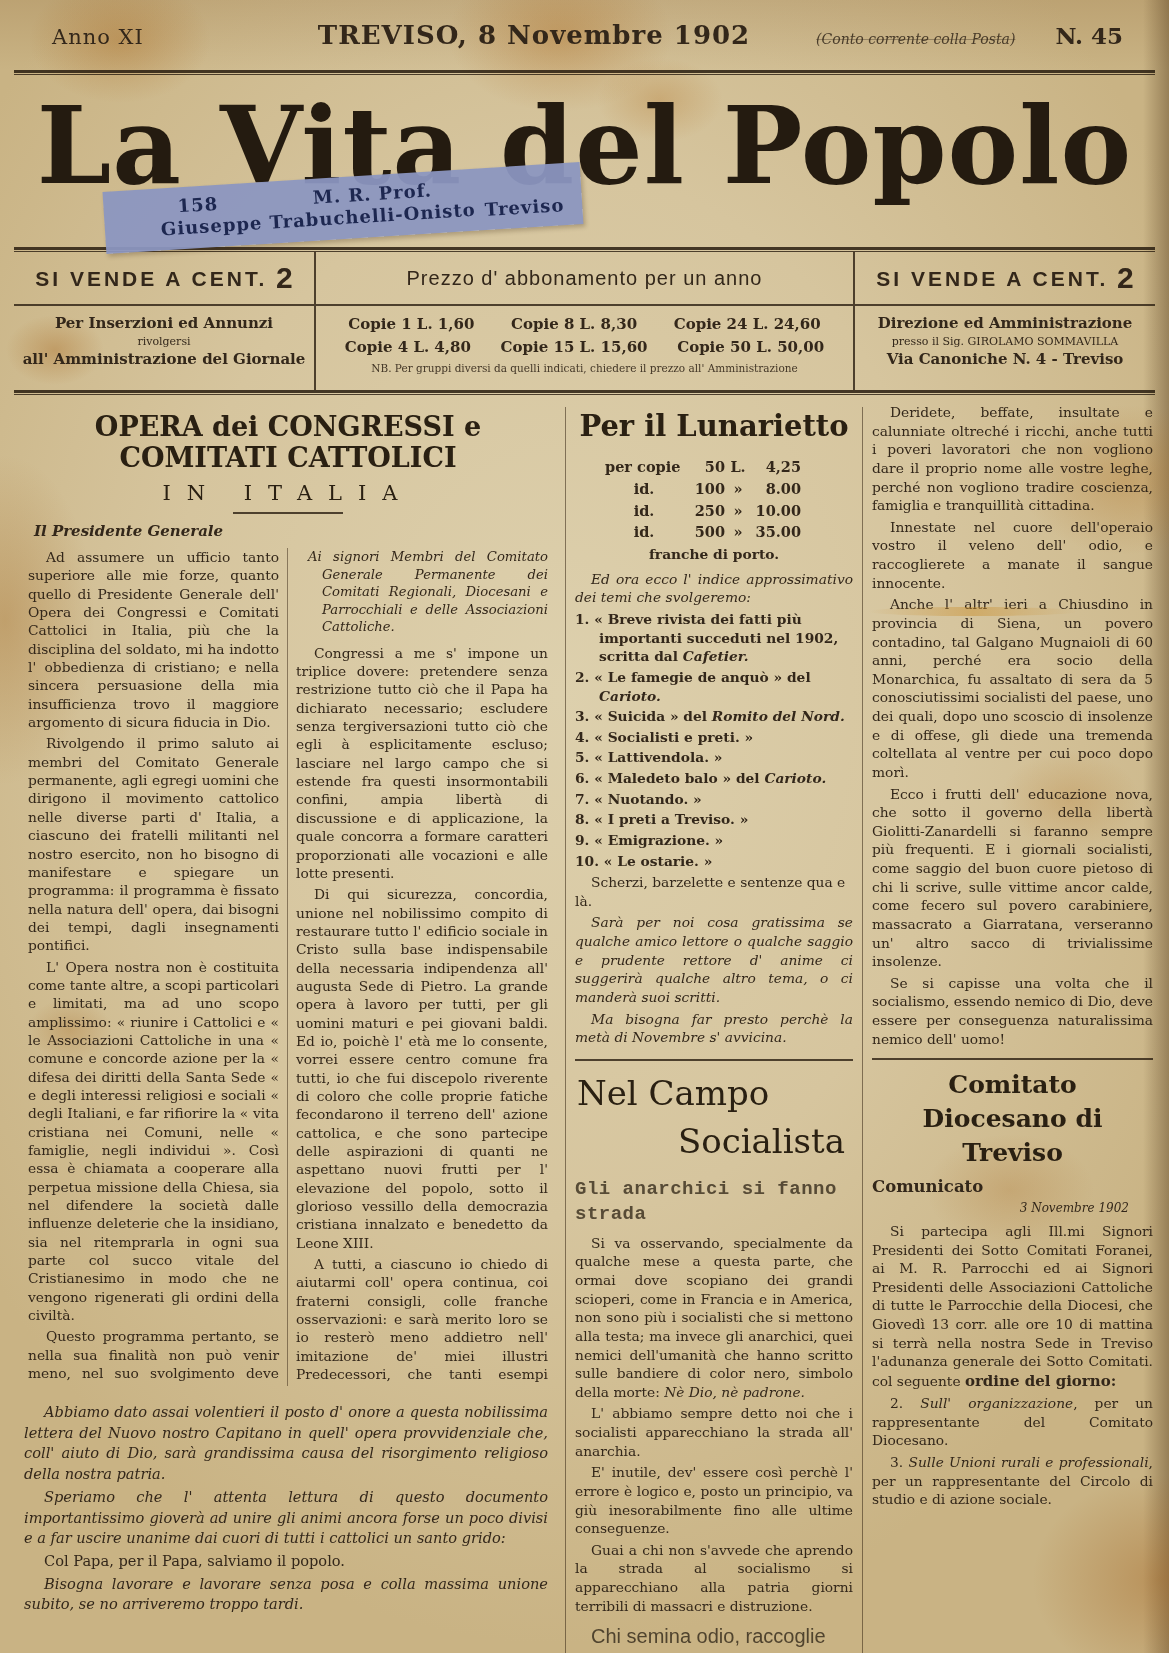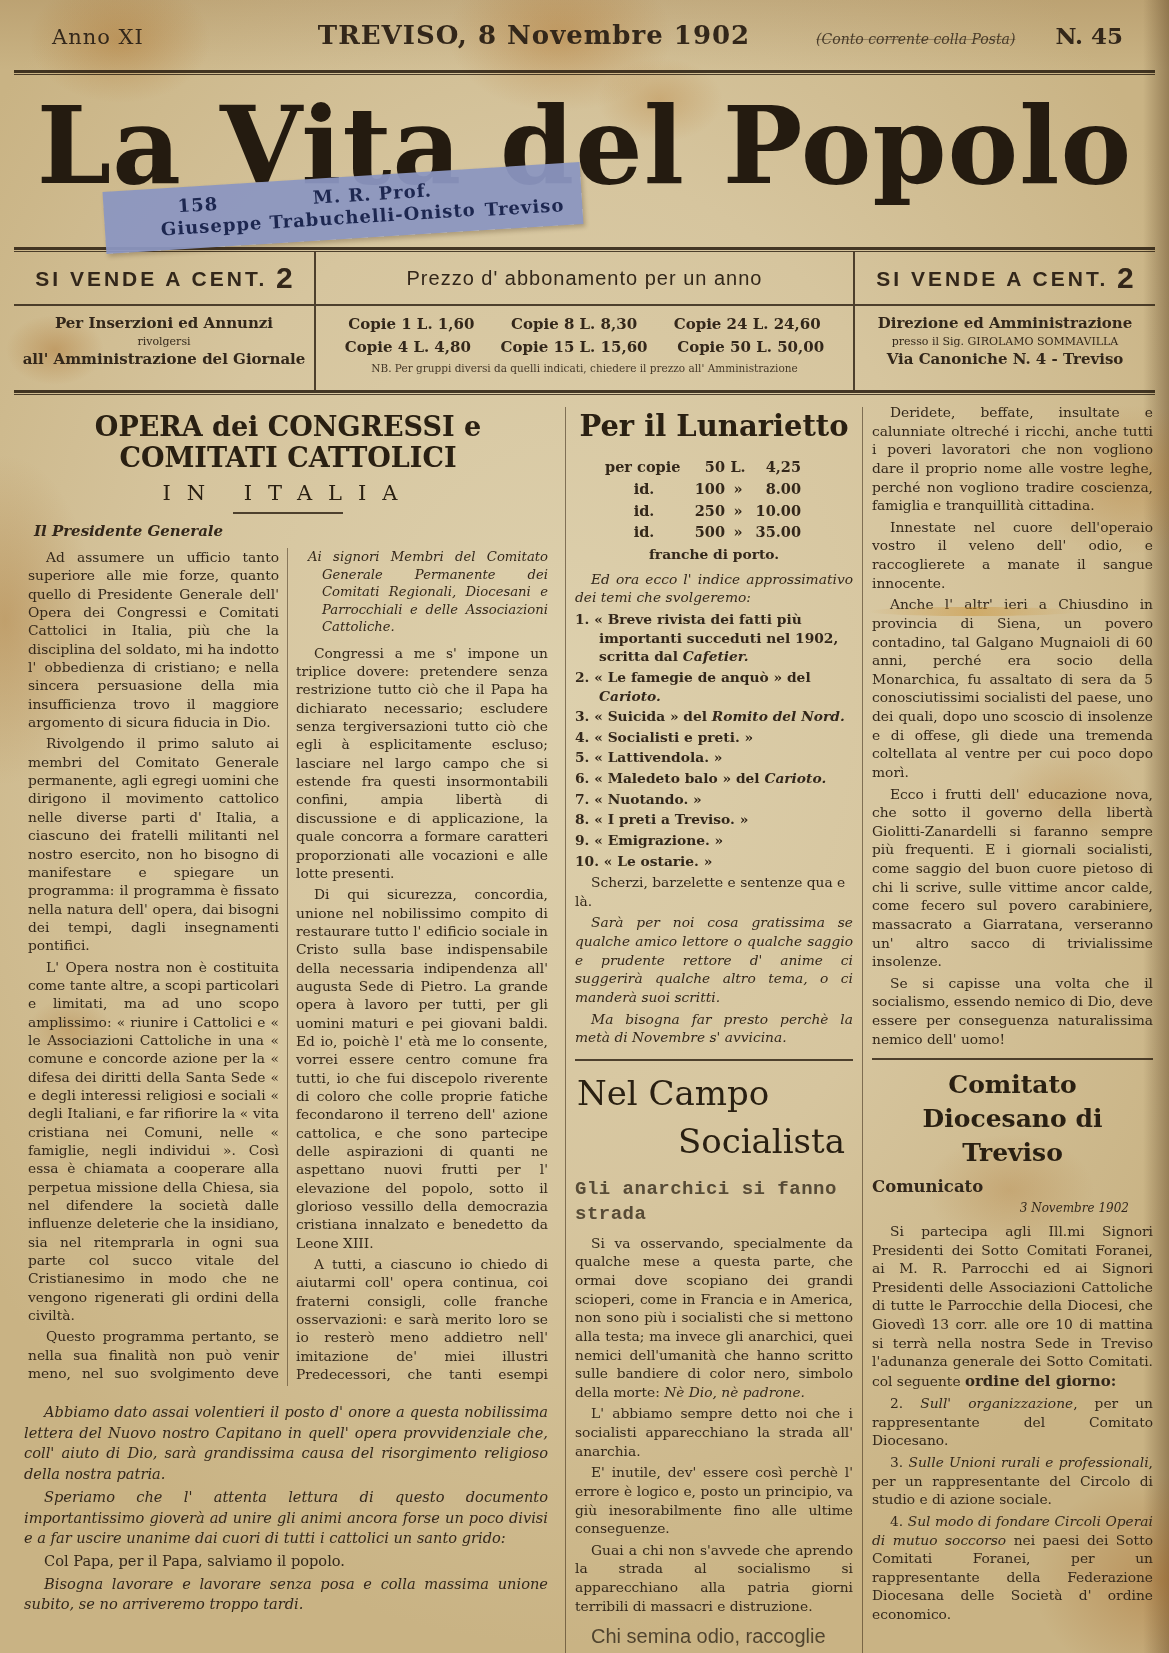--- a/index.html
+++ b/index.html
@@ -304,18 +304,17 @@
 
       <div class="hr1 com-rule"></div>
 
       <div class="com-title">Comitato Diocesano di Treviso</div>
       <div class="com-sub">Comunicato</div>
       <div class="com-date">3 Novembre 1902</div>
       <p class="jus"><span>Si partecipa agli Ill.mi Signori Presidenti dei Sotto Comitati Foranei, ai M. R. Parrocchi ed ai Signori Presidenti delle Associazioni Cattoliche di tutte le Parrocchie della Diocesi, che Giovedì 13 corr. alle ore 10 di mattina si terrà nella nostra Sede in Treviso l'adunanza generale dei Sotto Comitati. col seguente </span><span class="com-bold">ordine del giorno:</span></p>
       <div class="com-items jus">
         <div class="li"><span>2. </span><span class="em">Sull' organizzazione</span><span>, per un rappresentante del Comitato Diocesano.</span></div>
         <div class="li"><span>3. </span><span class="em">Sulle Unioni rurali e professionali</span><span>, per un rappresentante del Circolo di studio e di azione sociale.</span></div>
-        <div class="li"><span>4. </span><span class="em">Sul modo di fondare Circoli Operai di mutuo soccorso</span><span> nei paesi dei Sotto Comitati Foranei, per un rappresentante della Federazione Diocesana delle Società d' ordine economico.</span></div>
 
       </div>
     </section>
   </div>
 </div>
 
 </body></html>

